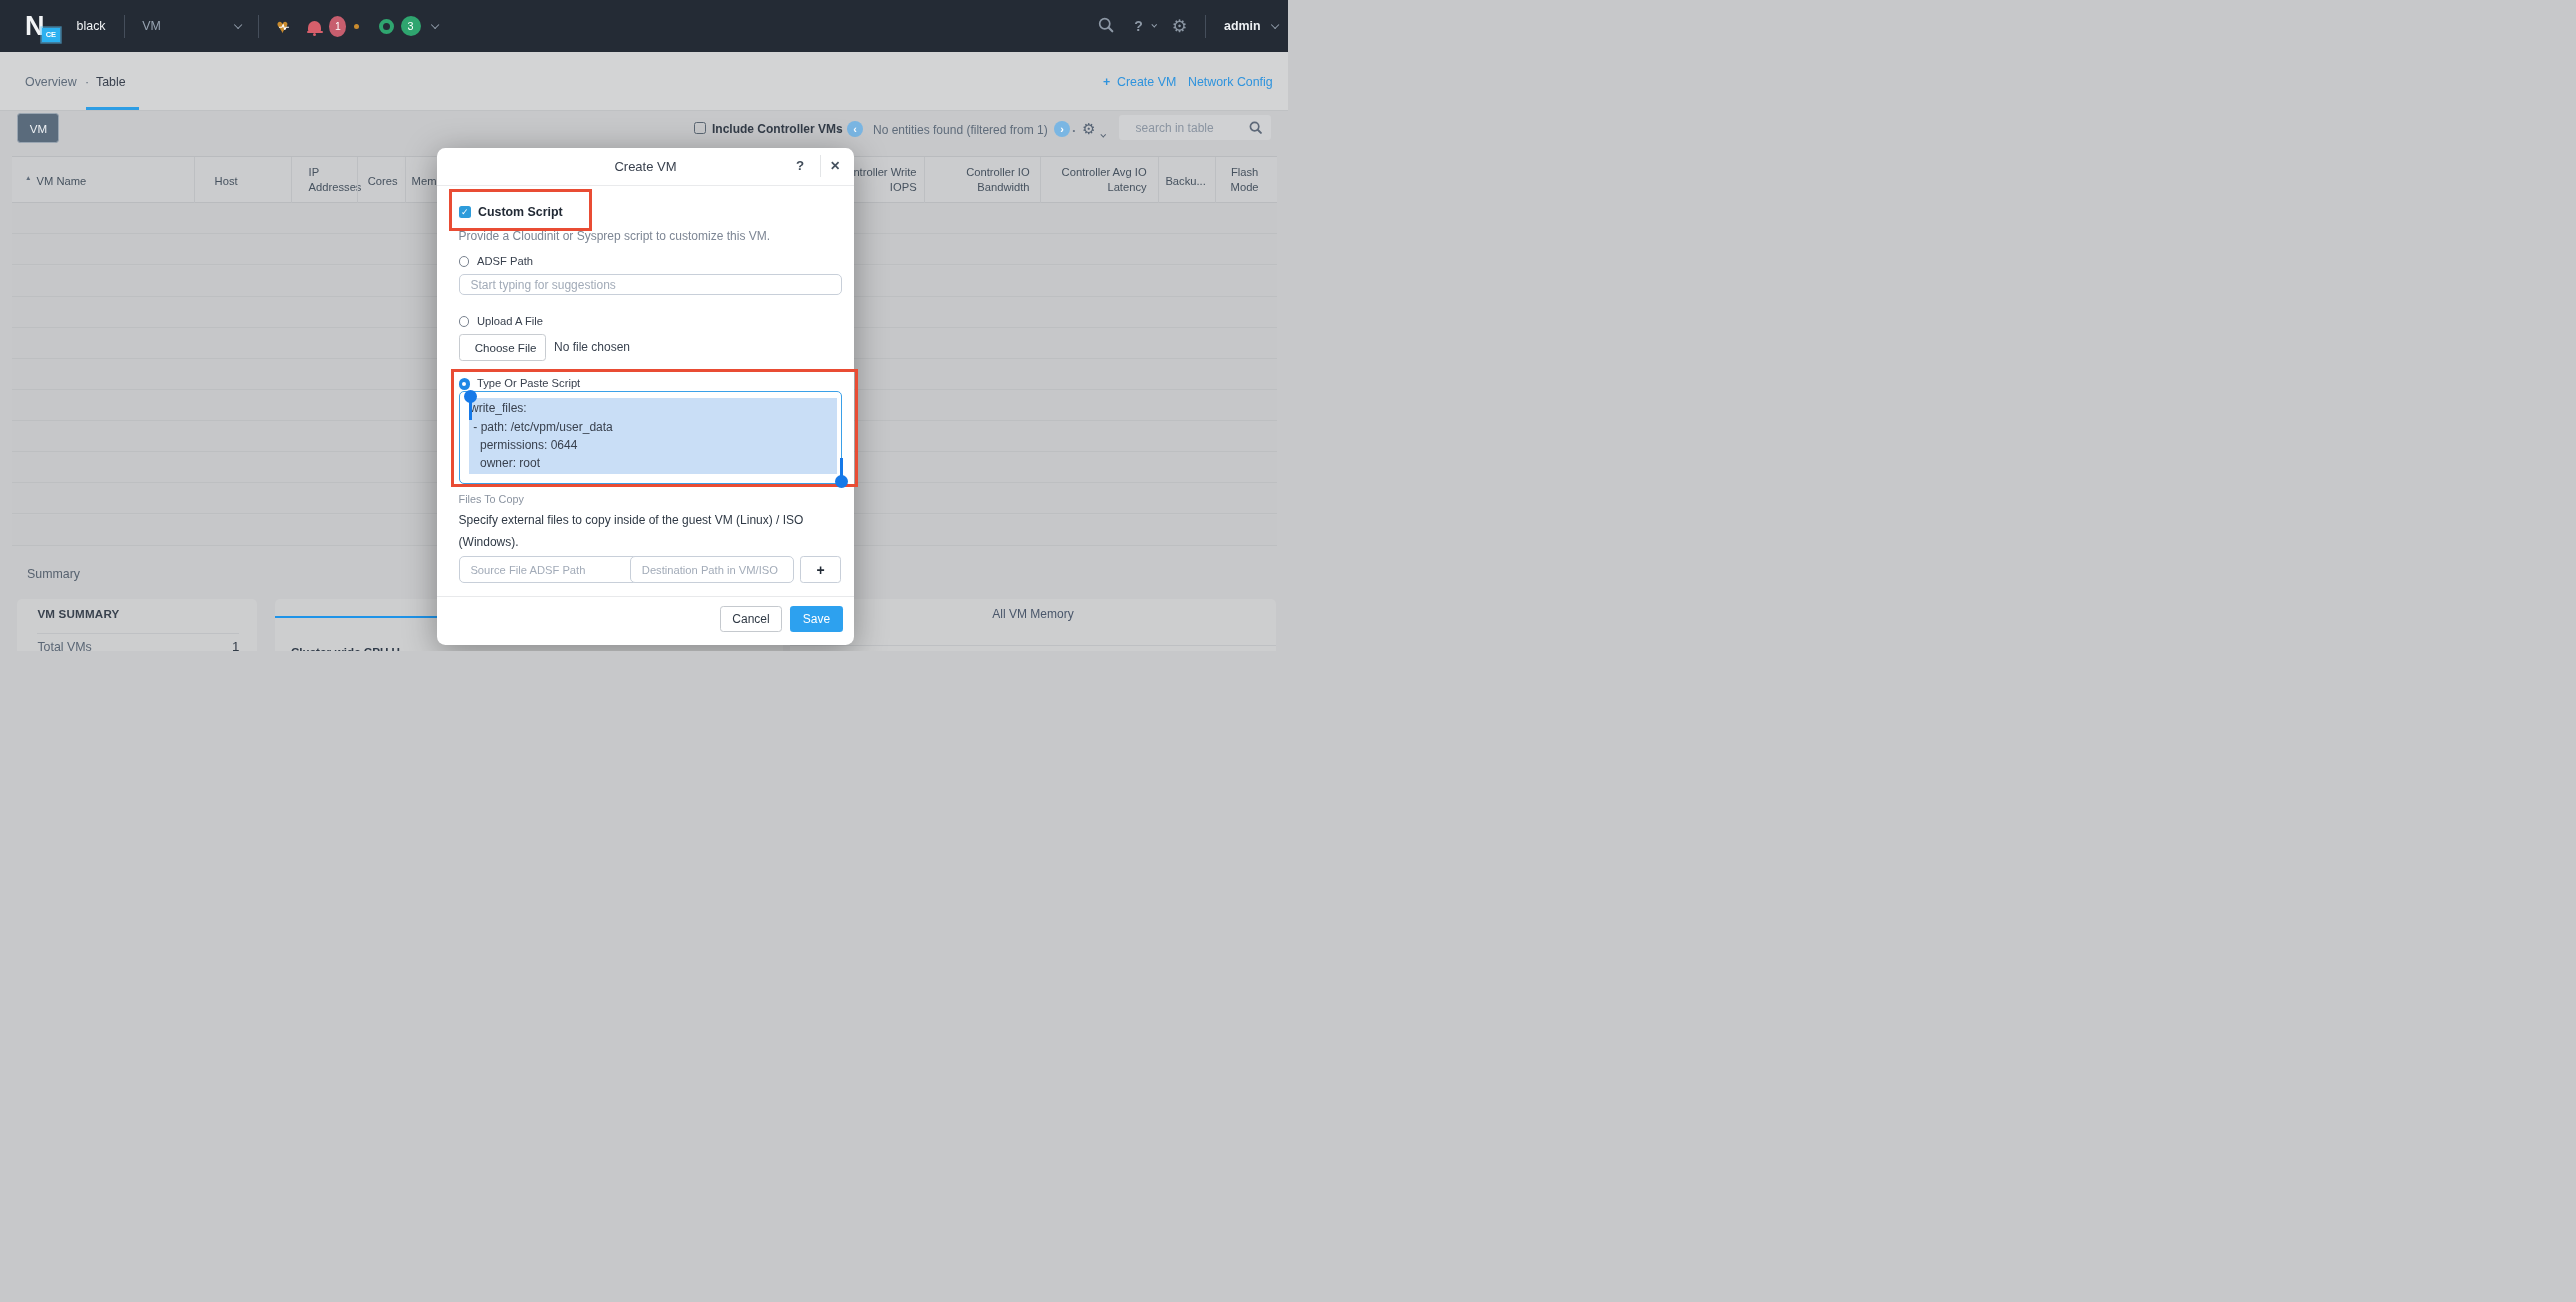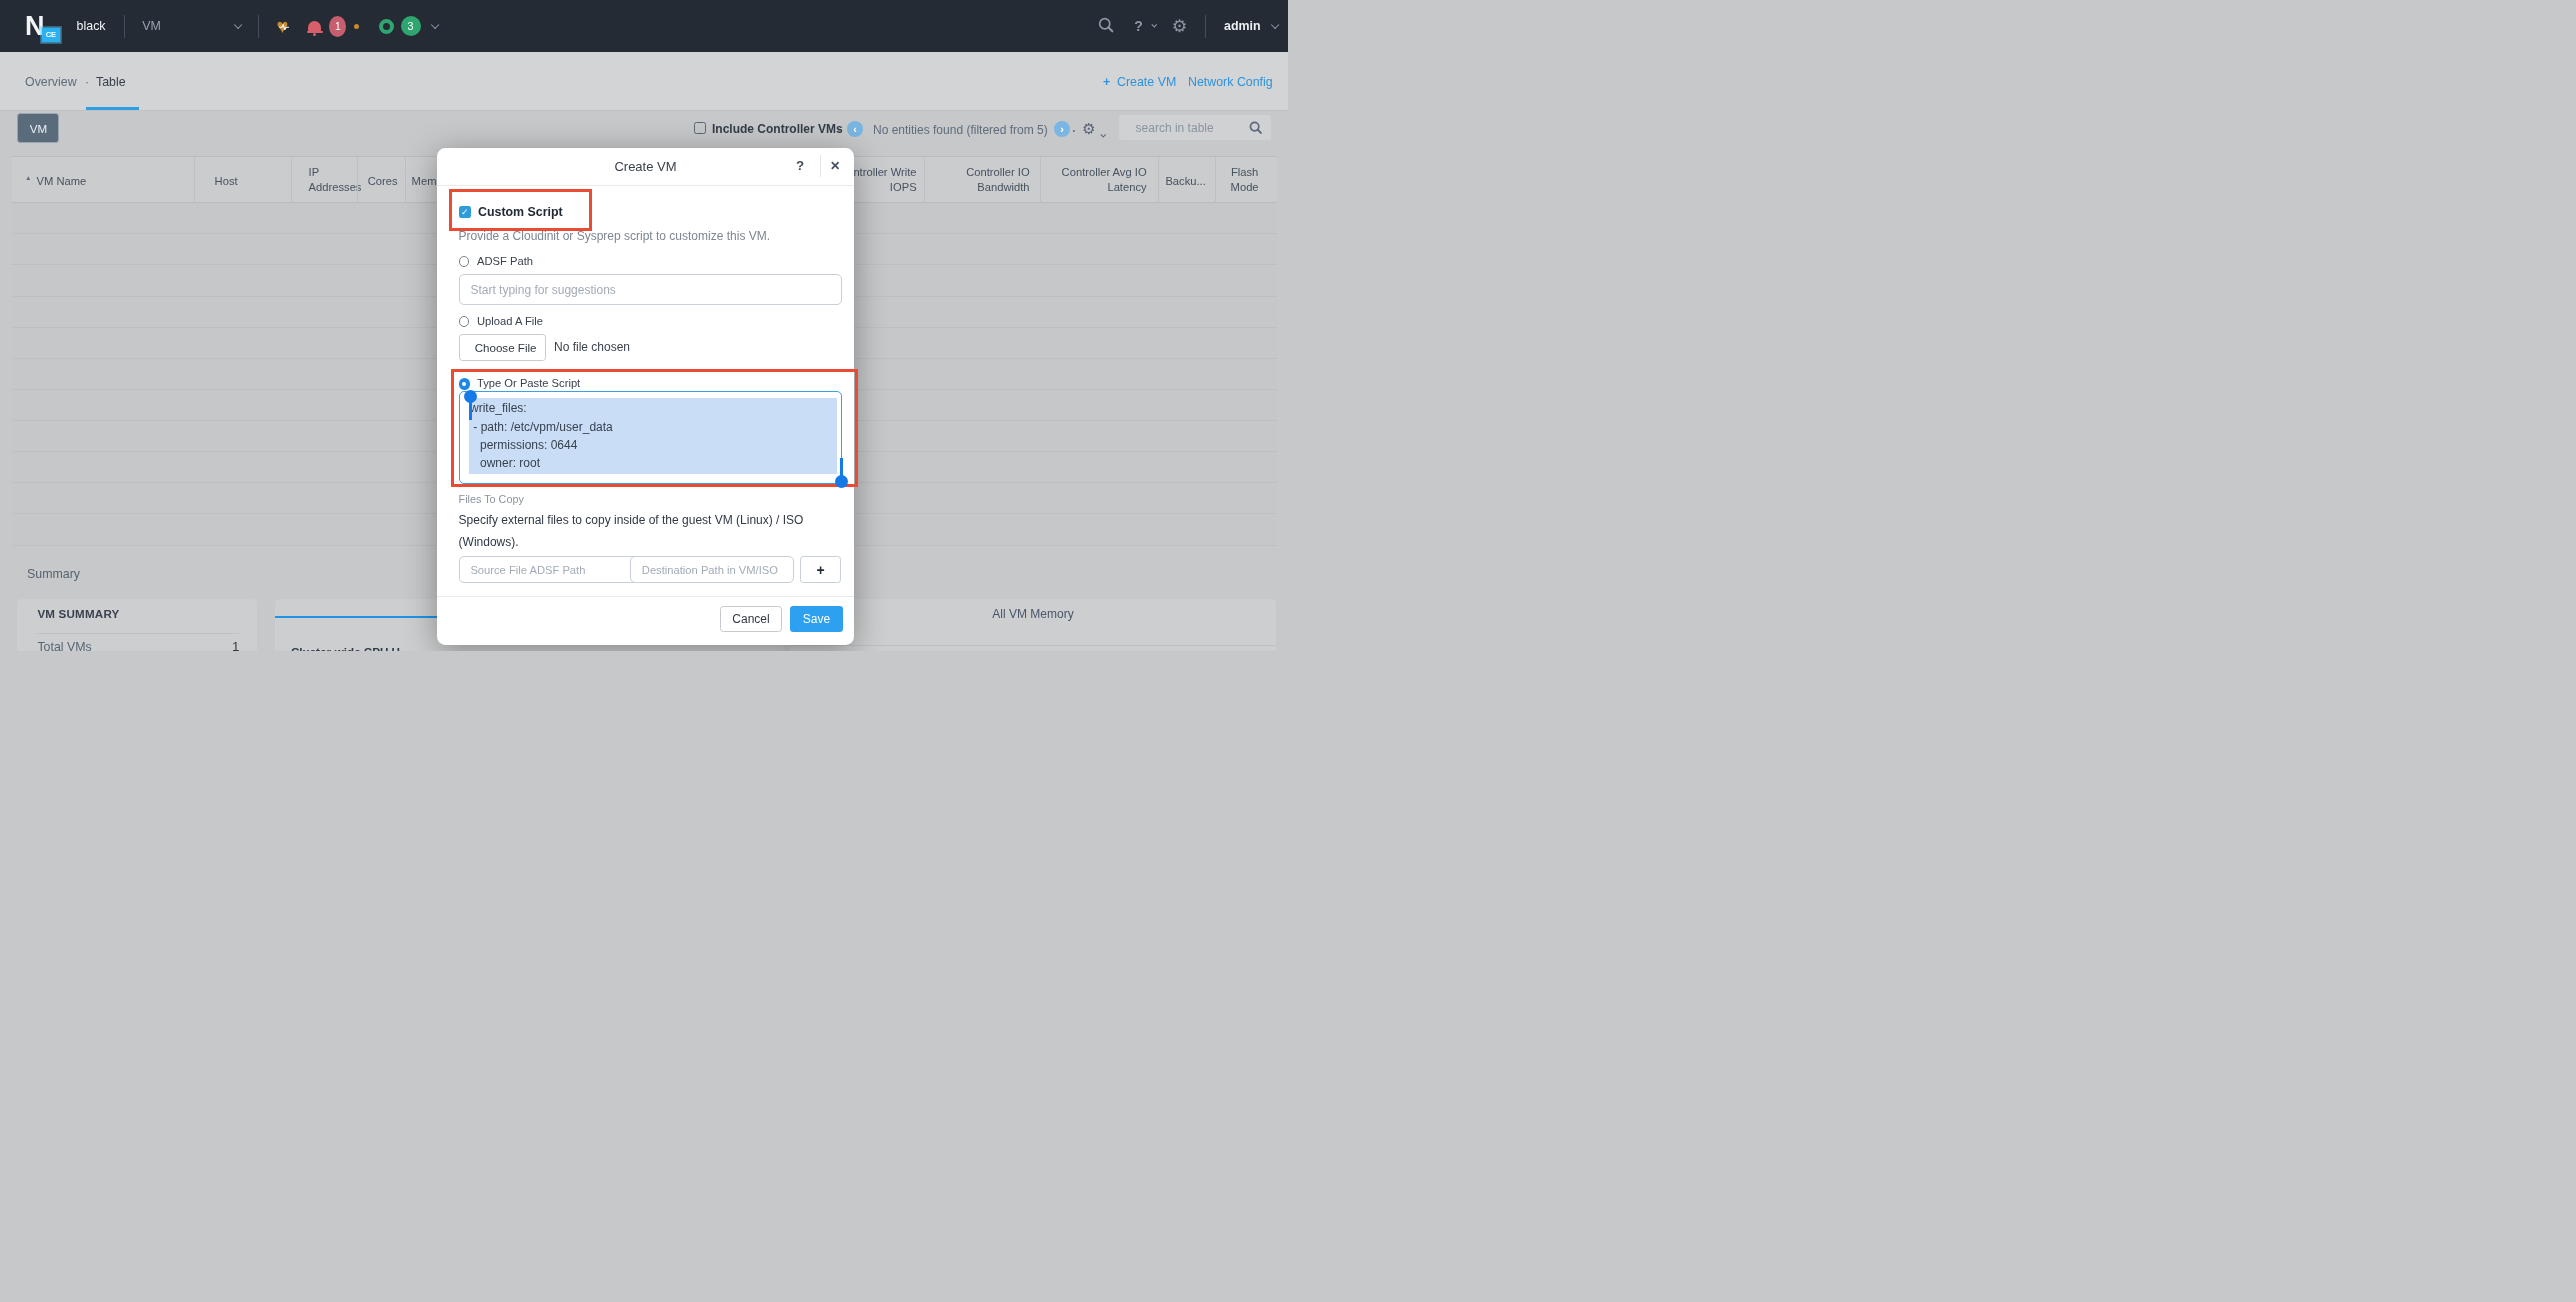--- a/index.html
+++ b/index.html
@@ -166,21 +166,21 @@
     <span class="link-blue" style="left:1103px; font-weight:700;">+</span>
     <span class="link-blue" style="left:1117px;">Create VM</span>
     <span class="link-blue" style="left:1188px;">Network Config</span>
   </div>
 
   <div class="vm-btn">VM</div>
   <span class="cb"></span>
   <span class="cb-label">Include Controller VMs</span>
   <span class="midsep" style="left:837px;">·</span>
   <span class="pg-circle" style="left:847px;">‹</span>
-  <span class="pg-status">No entities found (filtered from 5)</span>
+  <span class="pg-status">No entities found (filtered from 1)</span>
   <span class="pg-circle" style="left:1054px;">›</span>
   <span class="midsep" style="left:1072px;">·</span>
   <span class="ctl-gear">⚙</span>
   <span class="ctl-chev"><span class="chev" style="color:#566374; width:4.1px; height:4.1px;"></span></span>
   <div class="search-box">
     <input type="text" placeholder="search in table" style="">
     <svg width="13.3" height="13.3" viewBox="0 0 19 19">
         <circle cx="8" cy="8" r="6" fill="none" stroke="#5d6878" stroke-width="2.4"></circle>
         <line x1="12.5" y1="12.5" x2="17" y2="17" stroke="#5d6878" stroke-width="2.8" stroke-linecap="round"></line>
       </svg>
@@ -242,21 +242,21 @@
     <span class="m-close">✕</span>
     <div class="m-line" style="top:37px;"></div>
 
     <div class="redbox" style="left:12.4px; top:41px; width:143px; height:42px;"></div>
     <span class="m-check">✓</span>
     <span class="m-check-label">Custom Script</span>
     <div class="m-desc">Provide a Cloudinit or Sysprep script to customize this VM.</div>
 
     <span class="radio" style="top:108px;"></span>
     <span class="rlabel" style="top:107px;">ADSF Path</span>
-    <input class="m-input" style="left: 21.6px; top: 126px; width: 383px; height: 31px;" type="text" placeholder="Start typing for suggestions">
+    <input class="m-input" style="left: 21.6px; top: 126px; width: 383px; height: 21px;" type="text" placeholder="Start typing for suggestions">
 
     <span class="radio" style="top:168px;"></span>
     <span class="rlabel" style="top:167px;">Upload A File</span>
     <button class="choose-btn">Choose File</button>
     <span class="file-status">No file chosen</span>
 
     <div class="redbox" style="left:14px; top:221px; width:407px; height:118px;"></div>
     <span class="radio sel" style="top:230px;"></span>
     <span class="rlabel" style="top:229px;">Type Or Paste Script</span>
     <div class="script-area"></div>

